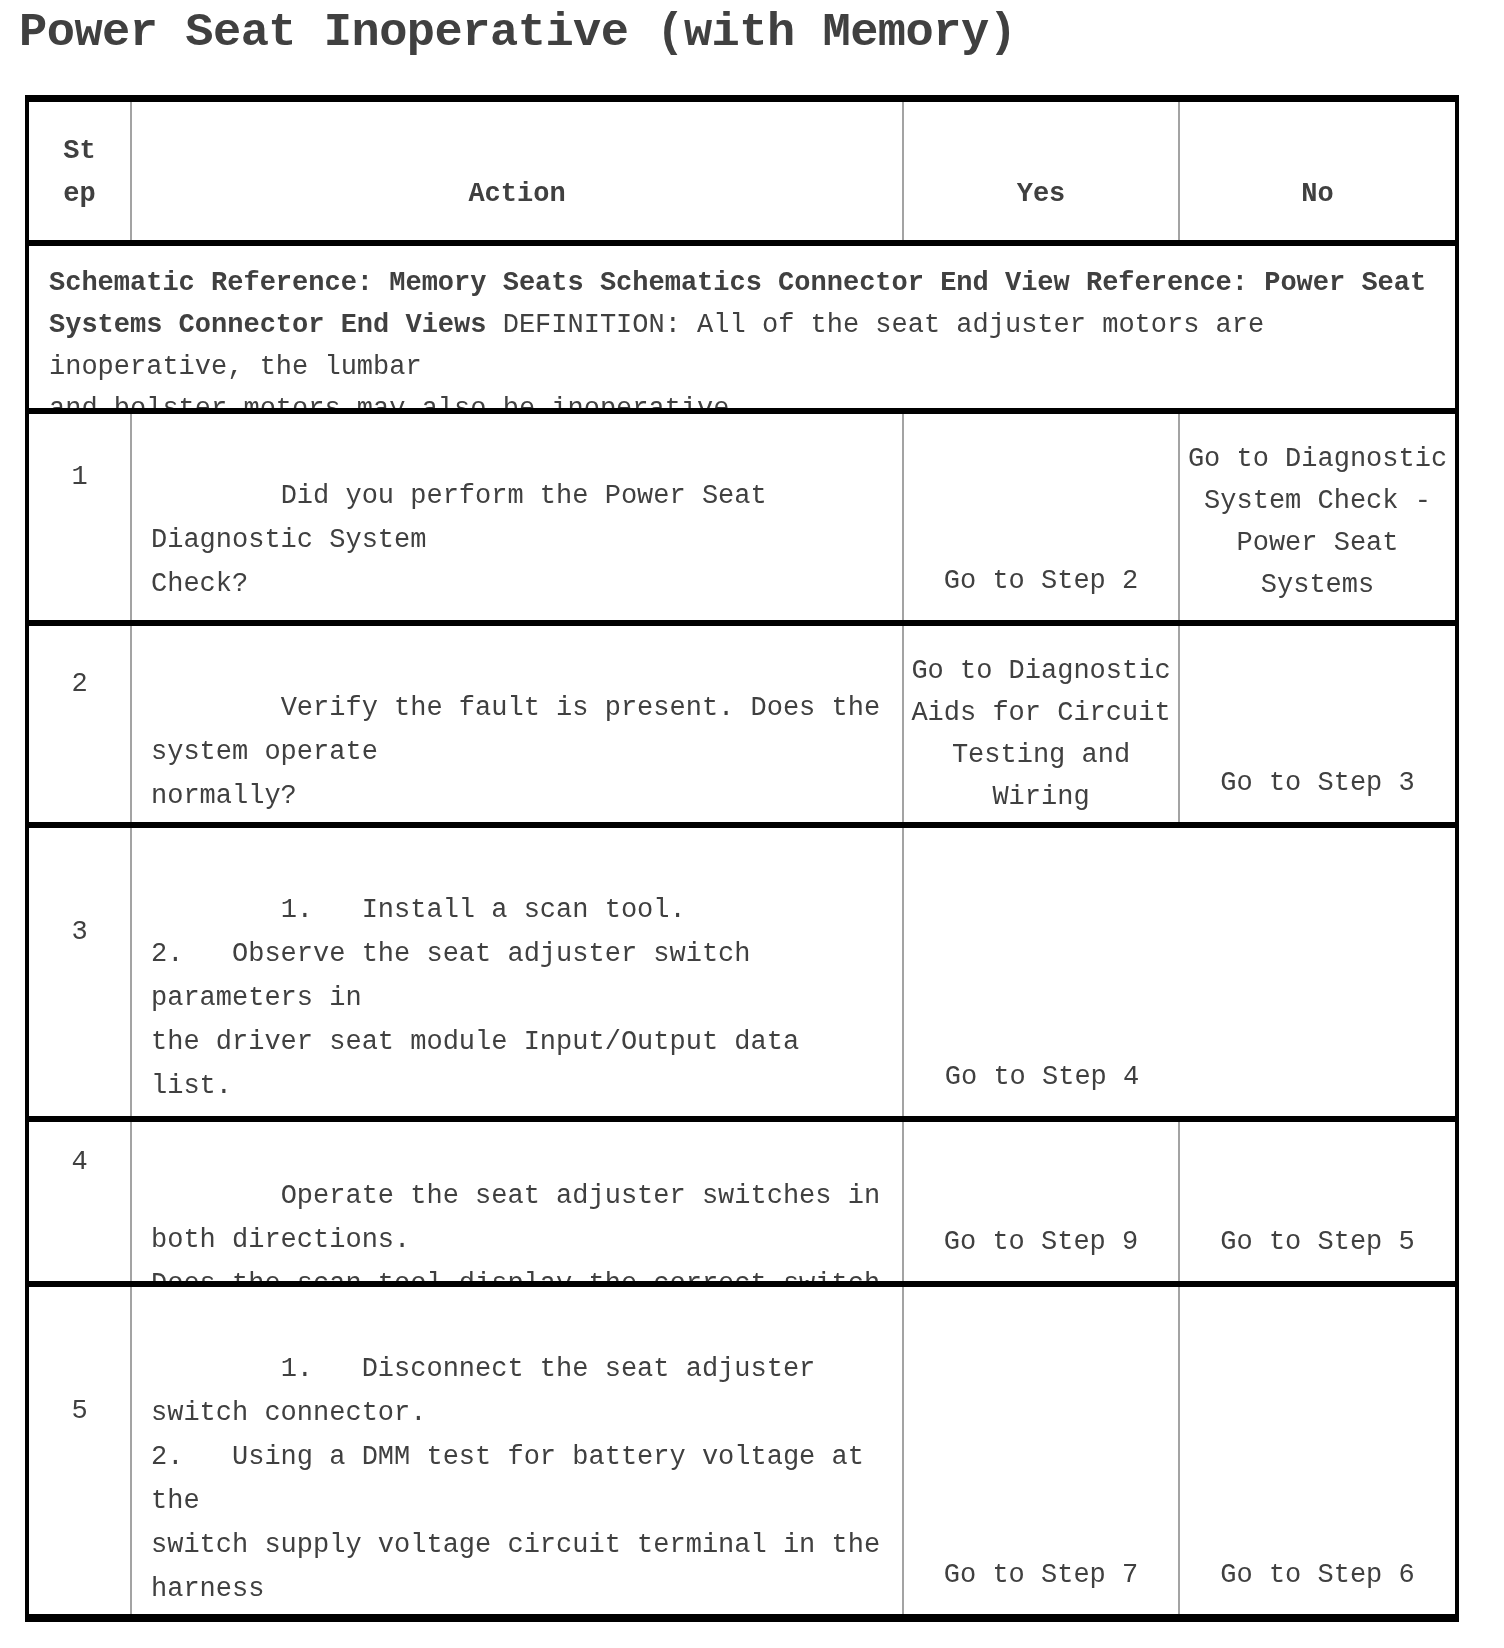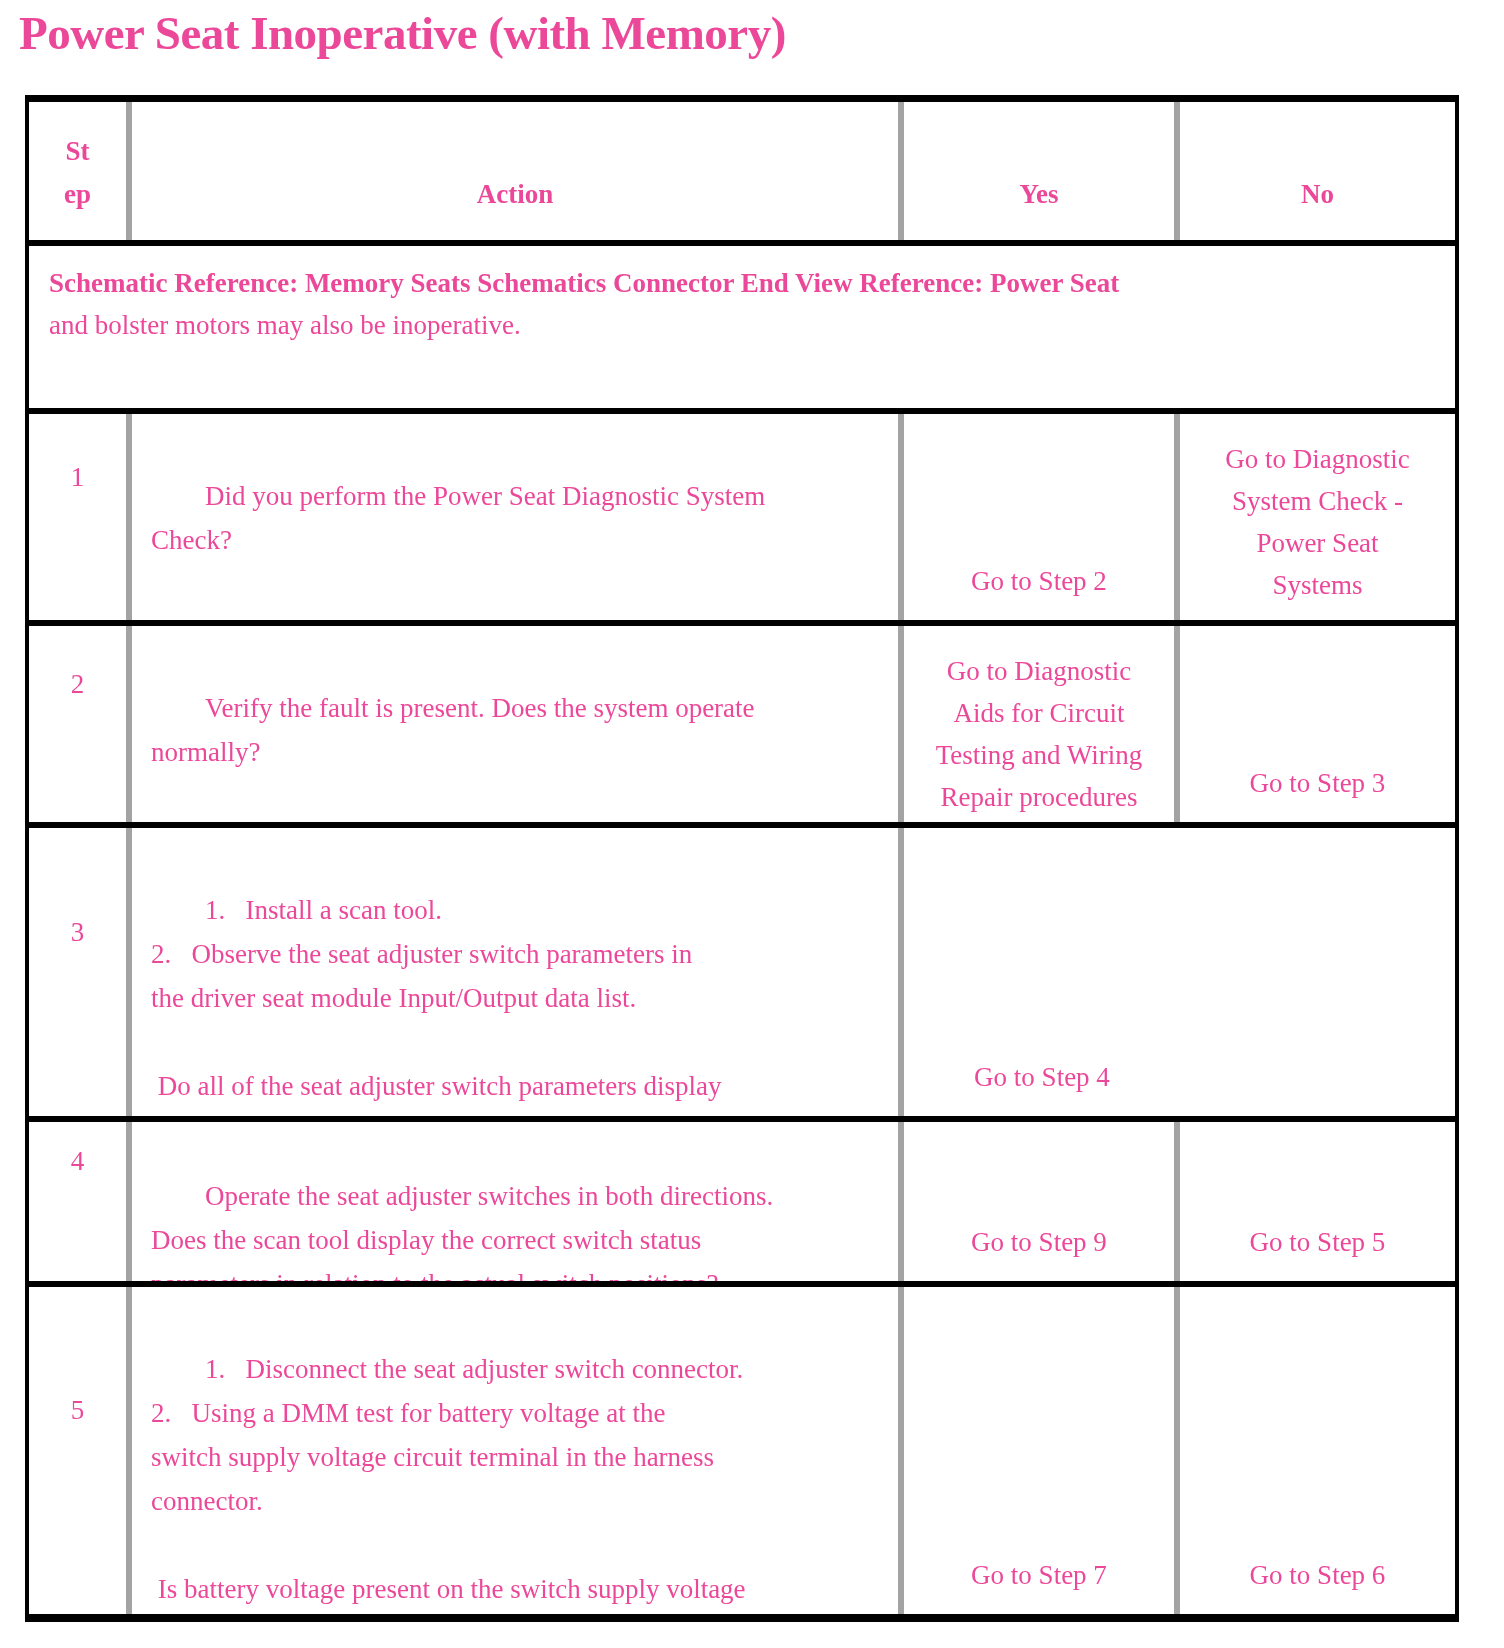--- a/index.html
+++ b/index.html
@@ -5,22 +5,22 @@
   html, body {
     margin: 0;
     padding: 0;
     background: #ffffff;
   }
   .page {
     position: relative;
     width: 1504px;
     height: 1648px;
     background: #ffffff;
-    color: #ec4899;
-    font-family: Liberation Serif, serif;
+    color: #404040;
+    font-family: Liberation Mono, monospace;
     overflow: hidden;
   }
   .title {
     position: absolute;
     top: 6px;
     left: 19px;
     margin: 0;
     font-size: 47px;
     font-weight: bold;
     letter-spacing: -0.5px;
@@ -40,21 +40,21 @@
   .row {
     display: grid;
     grid-template-columns: 103px 772px 276px 1fr;
     box-sizing: border-box;
   }
   .row + .row { border-top: 6px solid #000; }
   .cell {
     box-sizing: border-box;
     overflow: hidden;
   }
-  .vline { border-right: 6px solid #a3a3a3; }
+  .vline { border-right: 2px solid #a3a3a3; }
   
   .header-cell {
     display: flex;
     flex-direction: column;
     justify-content: flex-end;
     align-items: center;
     text-align: center;
     font-weight: bold;
     padding-bottom: 24px;
     line-height: 43px;
@@ -113,20 +113,21 @@
         <span>Yes</span>
       </div>
       <div class="cell header-cell">
         <span>No</span>
       </div>
     </div>
 
     <div class="row" style="height:168px">
       <div class="cell note-cell">
         <div><span class="b">Schematic Reference: Memory Seats Schematics Connector End View Reference: Power Seat</span></div>
+        <div><span class="b">Systems Connector End Views</span><span> DEFINITION: All of the seat adjuster motors are inoperative, the lumbar</span></div>
         <div><span>and bolster motors may also be inoperative.</span></div>
       </div>
     </div>
 
     <div class="row" style="height:212px">
       <div class="cell vline step-cell">
         <span>1</span>
       </div>
       <div class="cell vline action-cell">
         <span>Did you perform the Power Seat Diagnostic System

